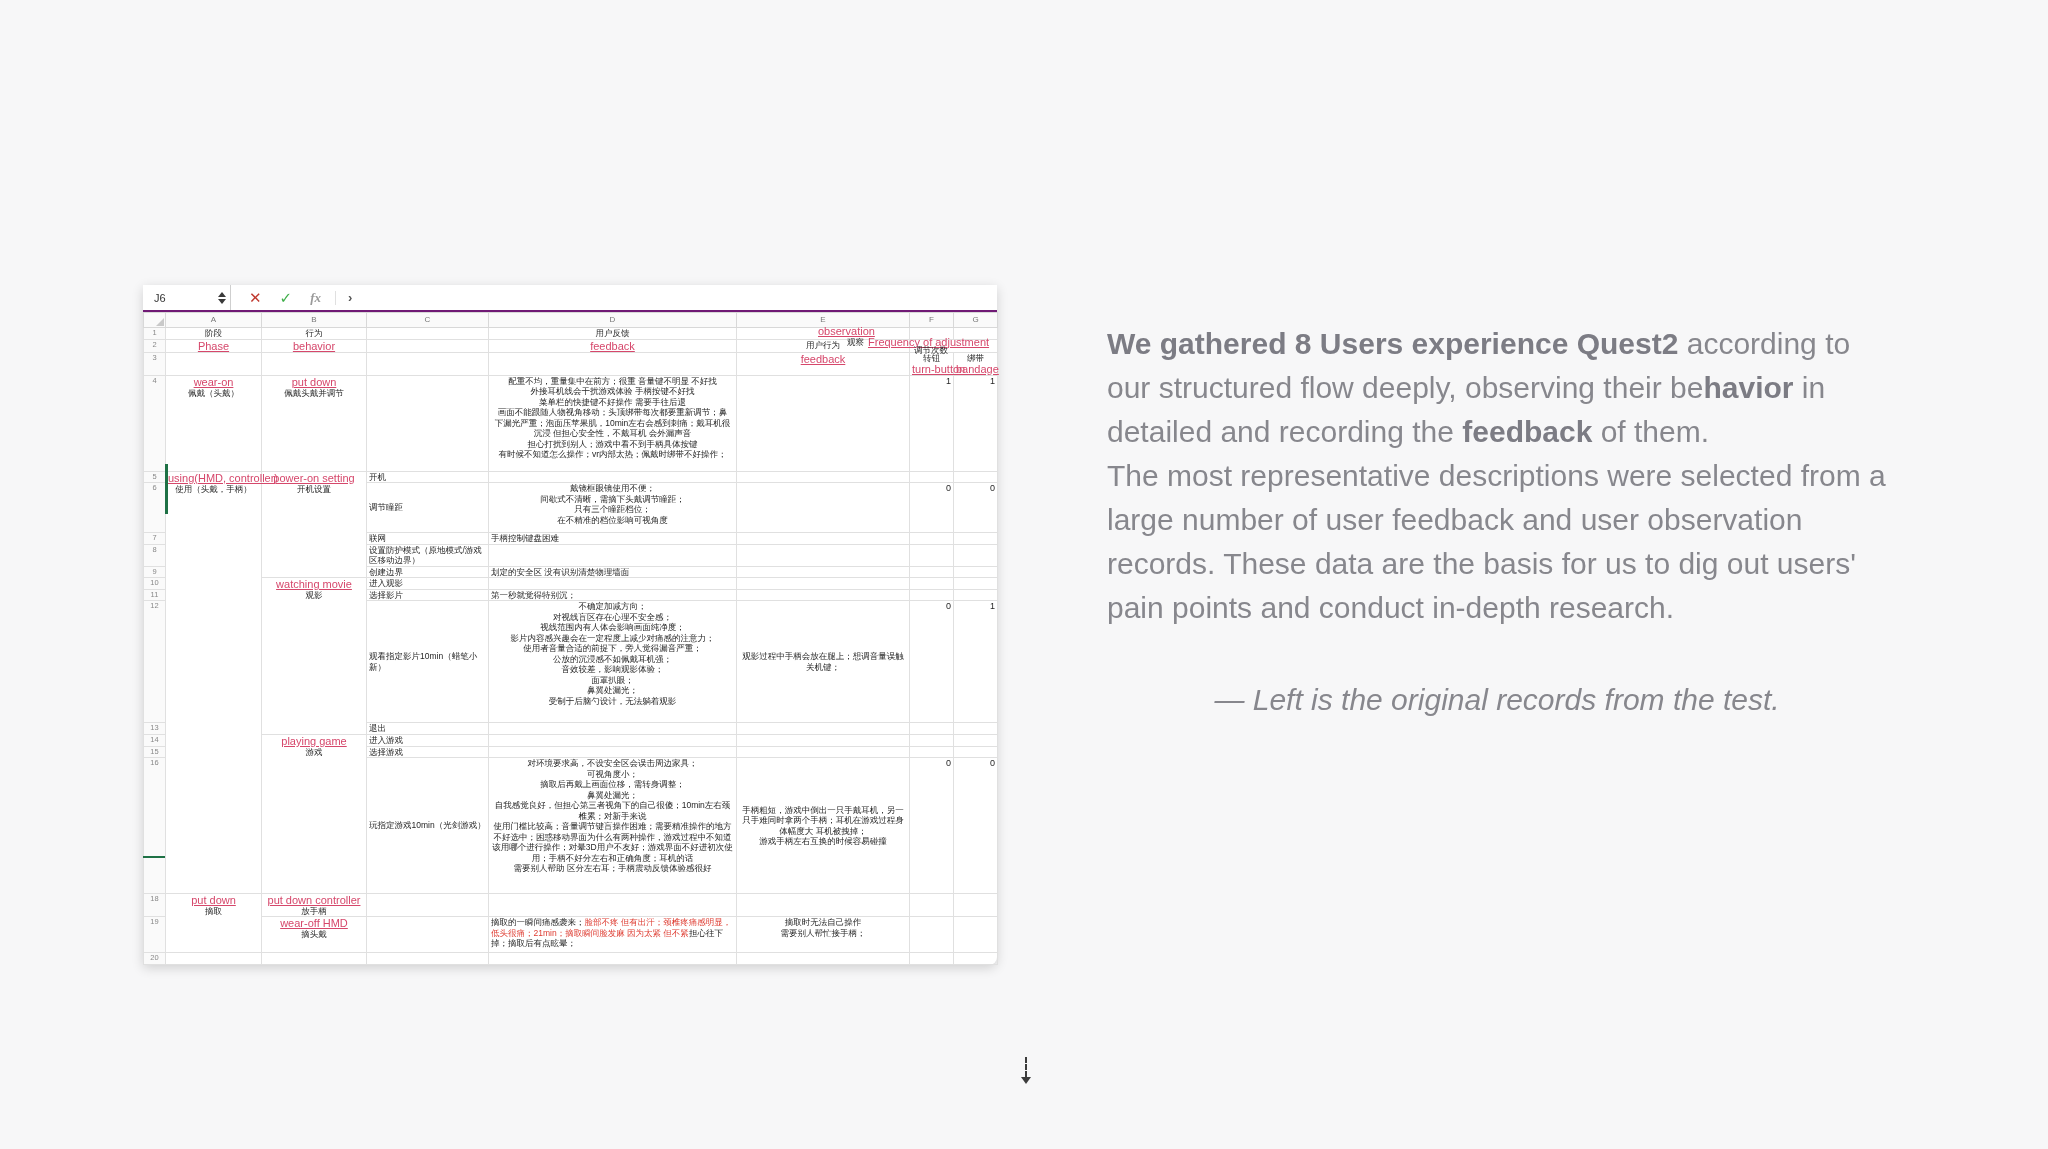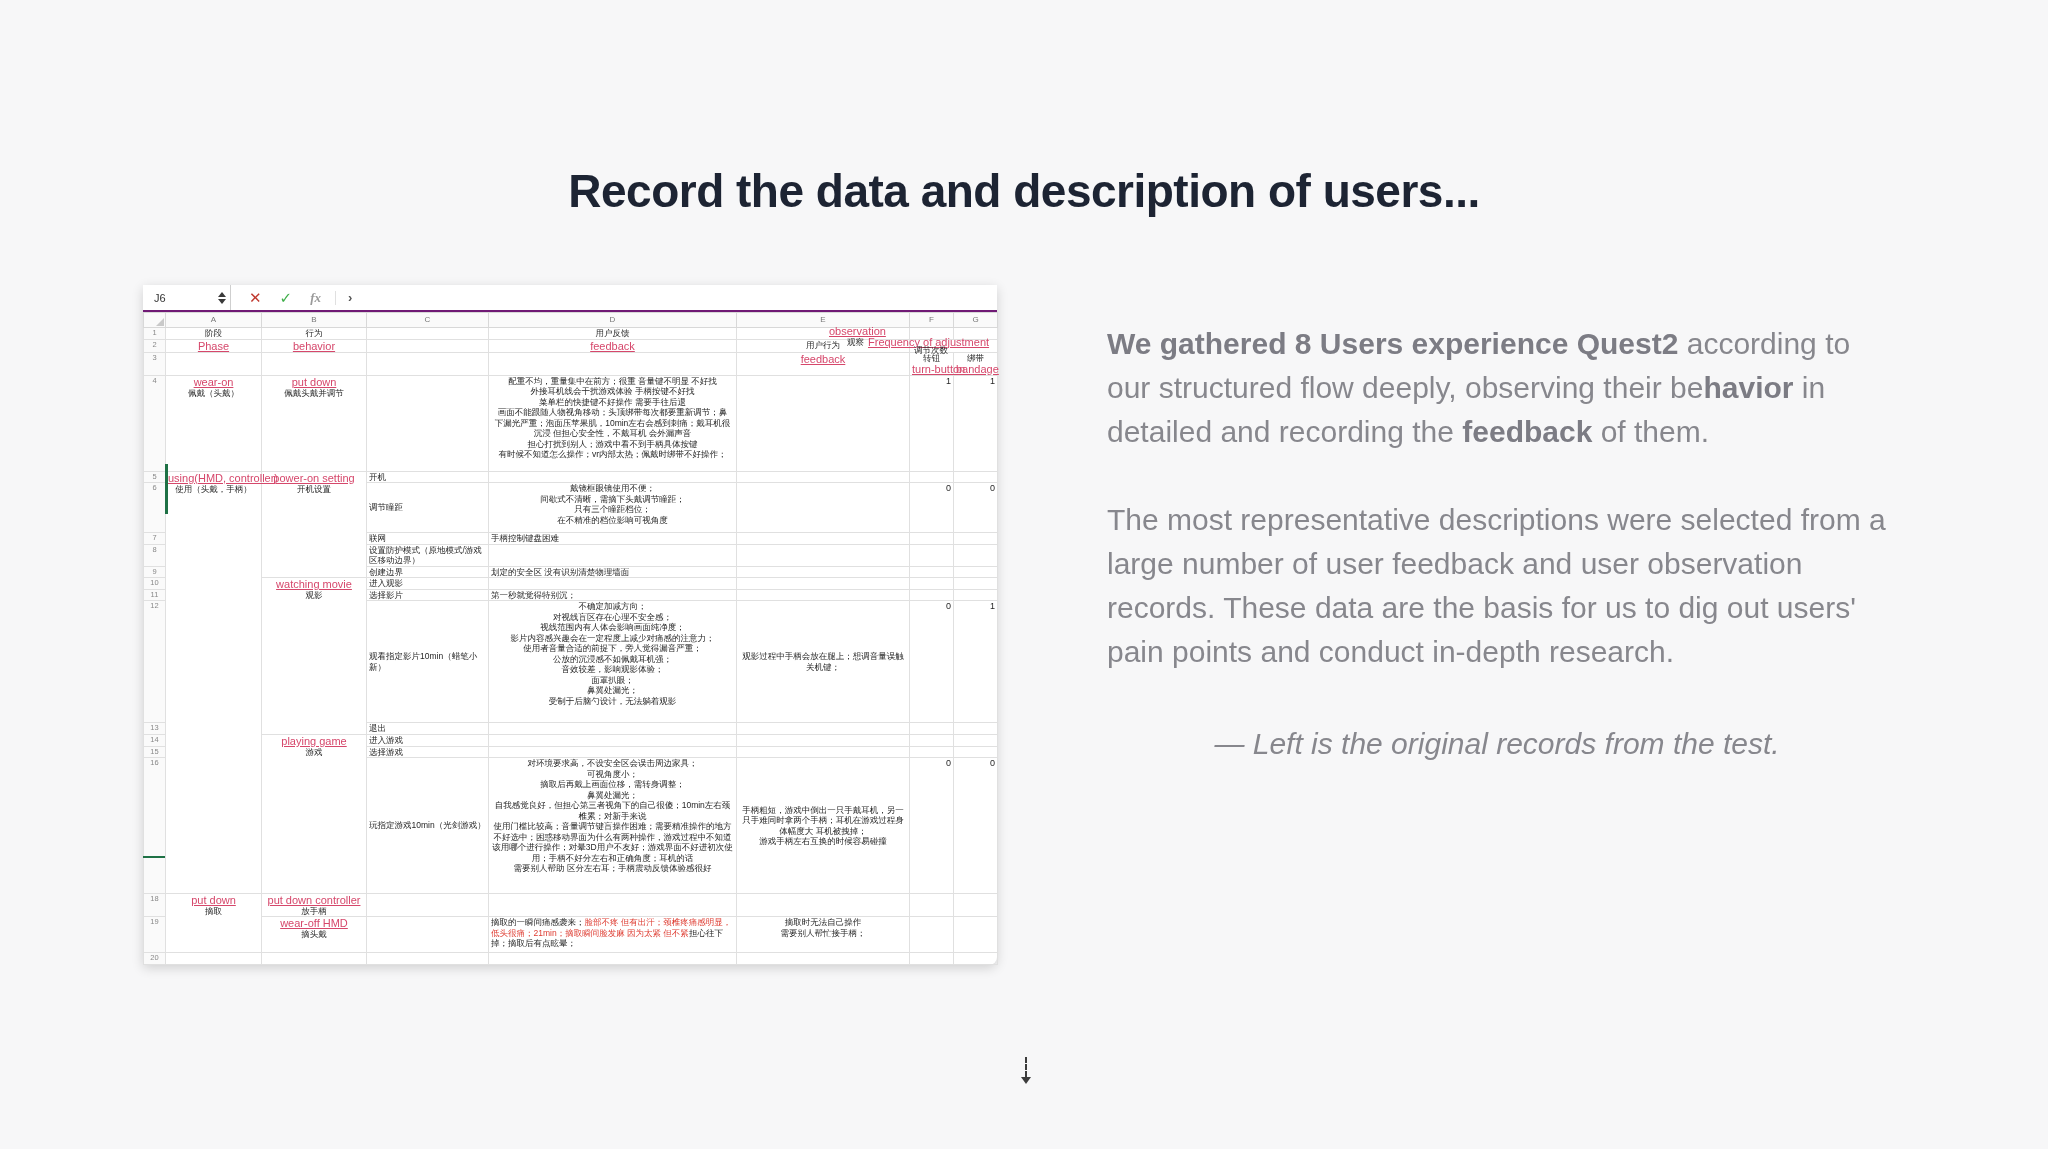--- a/index.html
+++ b/index.html
@@ -40,49 +40,48 @@
   .hA{height:11px}.hB{height:13px}.h9{height:9px}.h96{height:96px}.h50{height:50px}
   .h22{height:22px}.h122{height:122px}.h12{height:12px}.h121{height:136px}
   .h17{height:17px}.h36{height:36px}
 
   .ann{color:#d6476b;text-decoration:underline;font-size:11px;white-space:nowrap;line-height:12px;display:block;}
   .cnl{display:block;white-space:nowrap;line-height:10px;}
   td.merged{vertical-align:middle;text-align:center;}
   td.pre{white-space:pre-line;line-height:11.3px;padding:1px 3px;text-align:center;}
   td.num{text-align:right;vertical-align:middle;padding-right:8px;font-size:9px;}
   td.rel{position:relative;}
-  .obs-en{position:absolute;top:-3px;left:92px;text-decoration:underline;}
+  .obs-en{position:absolute;top:-3px;left:81px;text-decoration:underline;}
   .obs-cn{position:absolute;top:9px;left:110px;white-space:nowrap;}
   .fg-en{position:absolute;top:-4px;left:-42px;}
   .fg-cn{position:absolute;top:5px;left:4px;white-space:nowrap;text-align:right;}
   .ctxt{white-space:normal;}
   .redseg{color:#de3b30;}
   .greenbar{position:absolute;left:22px;top:179px;width:3px;height:50px;background:#1e7145;}
   .greenline{position:absolute;left:0;top:571px;width:22px;height:2px;background:#1e7145;}
 
   
   .rtext{position:absolute;left:1107px;top:322px;width:780px;
          font-size:30px;line-height:44px;color:#87878d;}
   .rtext p{margin:0;}
-  .rtext .gap{margin-bottom:44px;}
+  .rtext .gap{}
   .rtext .b{font-weight:bold;color:#7c7c84;}
   .caption{margin-top:48px !important;font-style:italic;text-align:center;}
 
   
   .down-arrow{position:absolute;left:1021px;top:1057px;width:10px;}
   .arrow-shaft{width:0;height:20px;border-left:2px dashed #3c3c3c;margin-left:4px;}
   .arrow-head{width:0;height:0;border-left:5px solid transparent;border-right:5px solid transparent;
               border-top:7px solid #3c3c3c;}
 </style>
 </head>
 <body>
 
 <div class="stage">
 
-  <h1 class="title">Record the data and description of users...</h1>
 
   <div class="sheet">
     <div class="fbar">
       <div class="namebox">J6</div>
       <div class="spin">
           <i class="up"></i>
           <i class="dn"></i>
         </div>
       <span class="fico x-ico">✕</span>
       <span class="fico ck-ico">✓</span>

